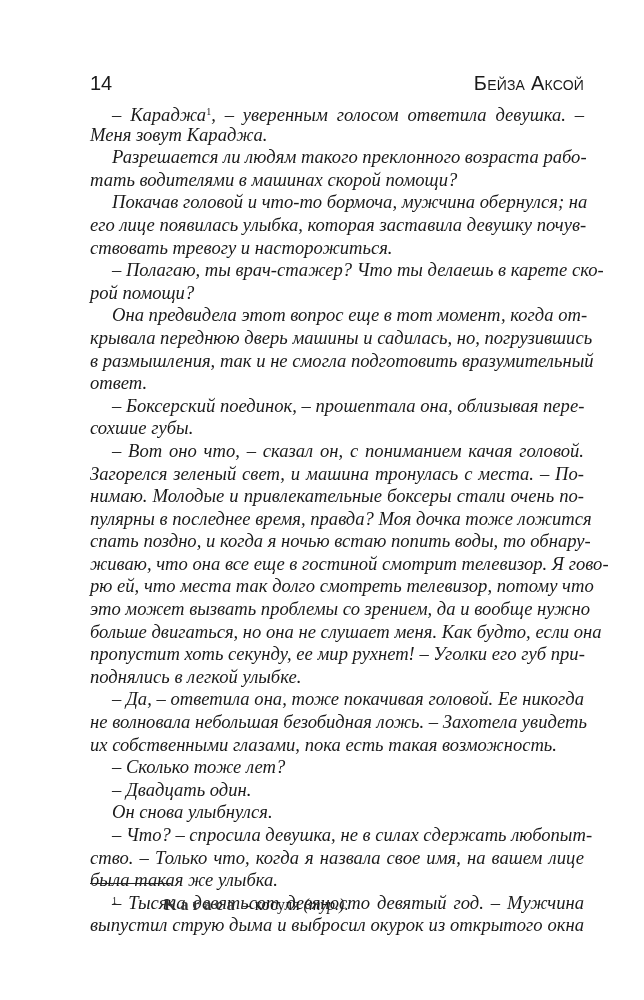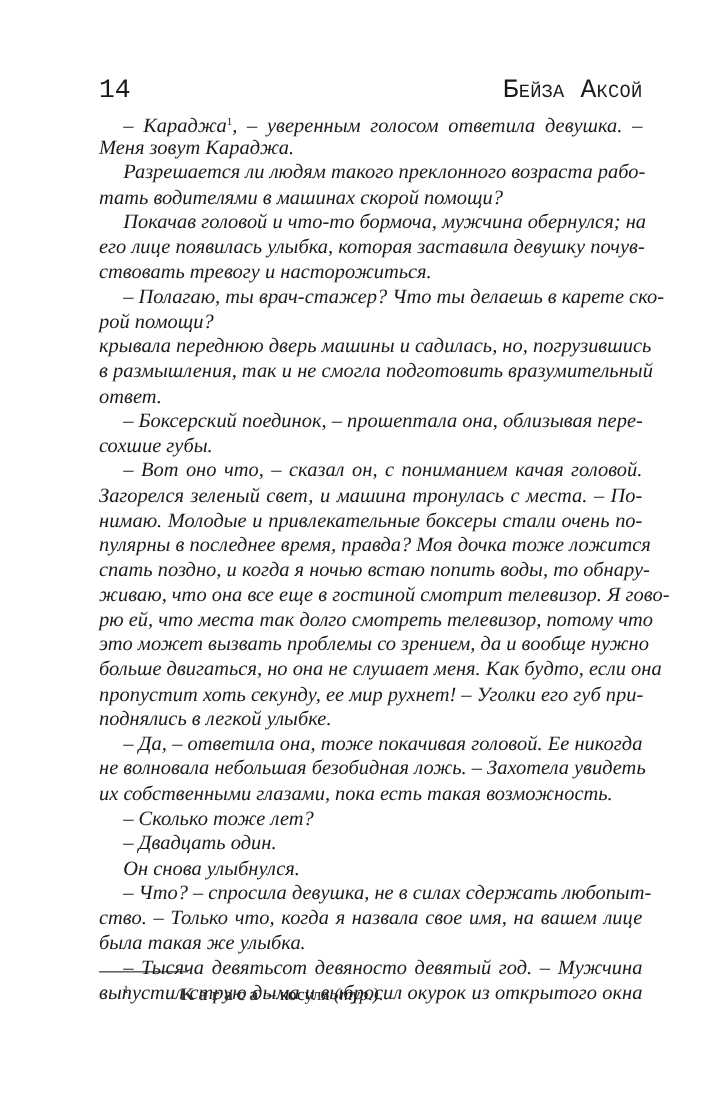--- a/index.html
+++ b/index.html
@@ -20,22 +20,22 @@
       left: 0; top: 0;
       width: 644px; height: 1000px;
       background: #ffffff;
     }
     .running-head {
       position: absolute;
       top: 70px;
       left: 90px;
       width: 494px;
       height: 26px;
-      font-family: Liberation Mono, monospace;
-      font-size: 24px;
+      font-family: Liberation Sans, sans-serif;
+      font-size: 20px;
       line-height: 26px;
     }
     .page-number {
       position: absolute;
       left: 0;
       top: 0;
     }
     .author {
       position: absolute;
       left: 0;
@@ -119,20 +119,21 @@
   <div class="body-text" id="body-text">
       <div class="line indent"><span>– Караджа</span><sup class="fn-ref">1</sup><span>, – уверенным голосом ответила девушка. –</span></div>
       <div class="line last"><span>Меня зовут Караджа.</span></div>
       <div class="line indent"><span>Разрешается ли людям такого преклонного возраста рабо-</span></div>
       <div class="line last"><span>тать водителями в машинах скорой помощи?</span></div>
       <div class="line indent"><span>Покачав головой и что-то бормоча, мужчина обернулся; на</span></div>
       <div class="line"><span>его лице появилась улыбка, которая заставила девушку почув-</span></div>
       <div class="line last"><span>ствовать тревогу и насторожиться.</span></div>
       <div class="line indent"><span>– Полагаю, ты врач-стажер? Что ты делаешь в карете ско-</span></div>
       <div class="line last"><span>рой помощи?</span></div>
+      <div class="line indent"><span>Она предвидела этот вопрос еще в тот момент, когда от-</span></div>
       <div class="line"><span>крывала переднюю дверь машины и садилась, но, погрузившись</span></div>
       <div class="line"><span>в размышления, так и не смогла подготовить вразумительный</span></div>
       <div class="line last"><span>ответ.</span></div>
       <div class="line indent"><span>– Боксерский поединок, – прошептала она, облизывая пере-</span></div>
       <div class="line last"><span>сохшие губы.</span></div>
       <div class="line indent"><span>– Вот оно что, – сказал он, с пониманием качая головой.</span></div>
       <div class="line"><span>Загорелся зеленый свет, и машина тронулась с места. – По-</span></div>
       <div class="line"><span>нимаю. Молодые и привлекательные боксеры стали очень по-</span></div>
       <div class="line"><span>пулярны в последнее время, правда? Моя дочка тоже ложится</span></div>
       <div class="line"><span>спать поздно, и когда я ночью встаю попить воды, то обнару-</span></div>

